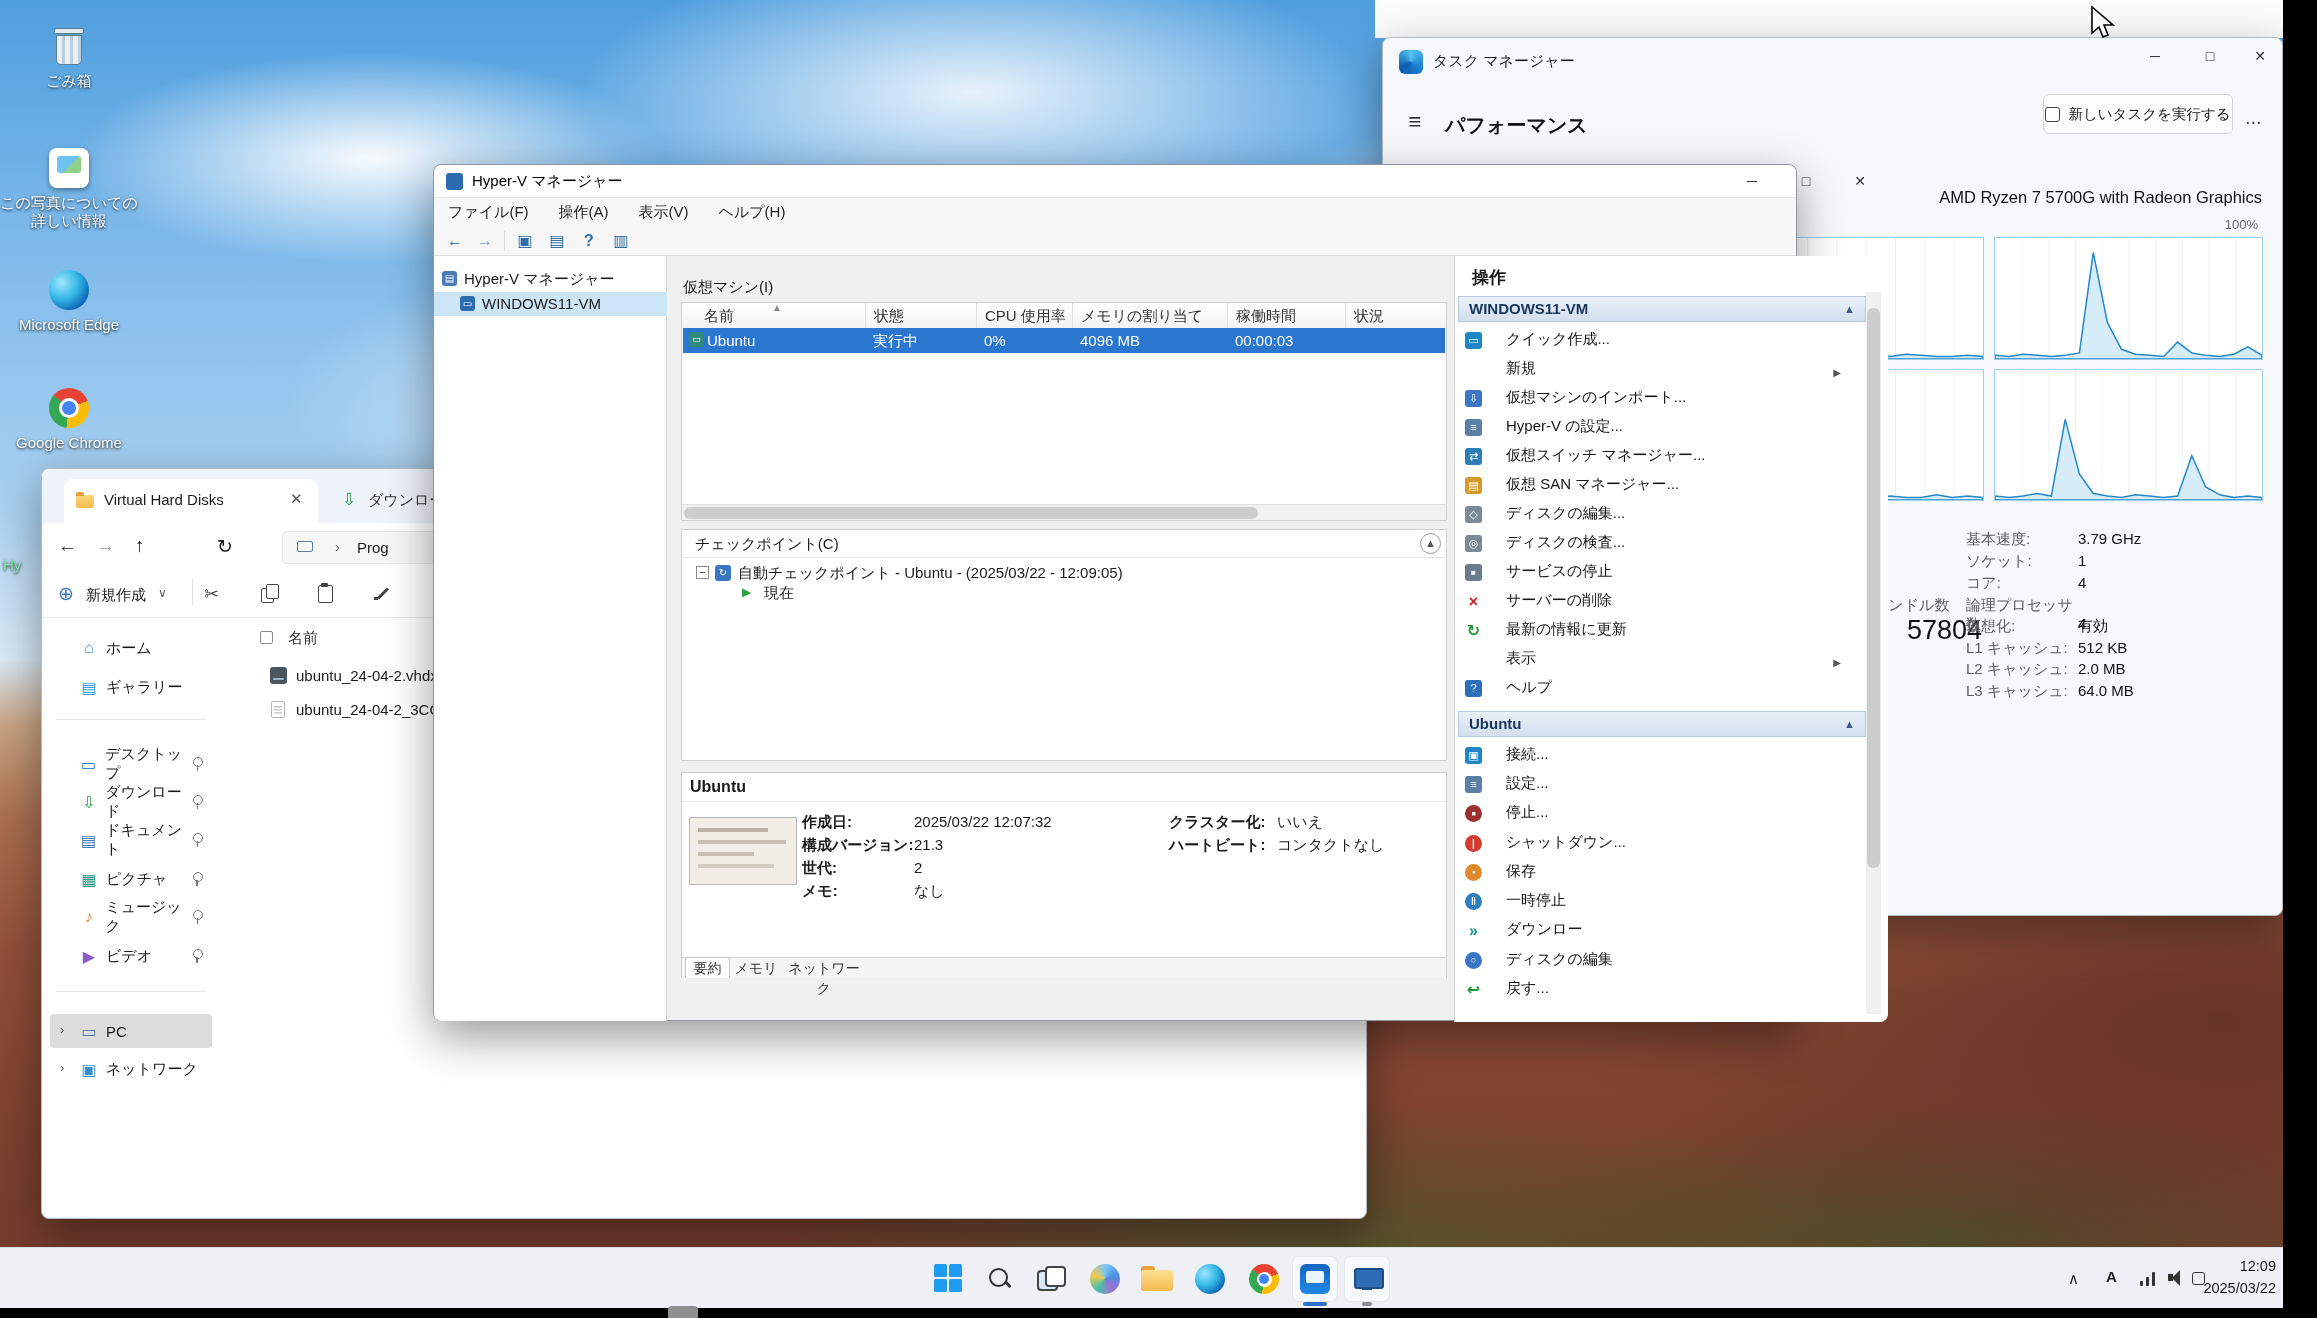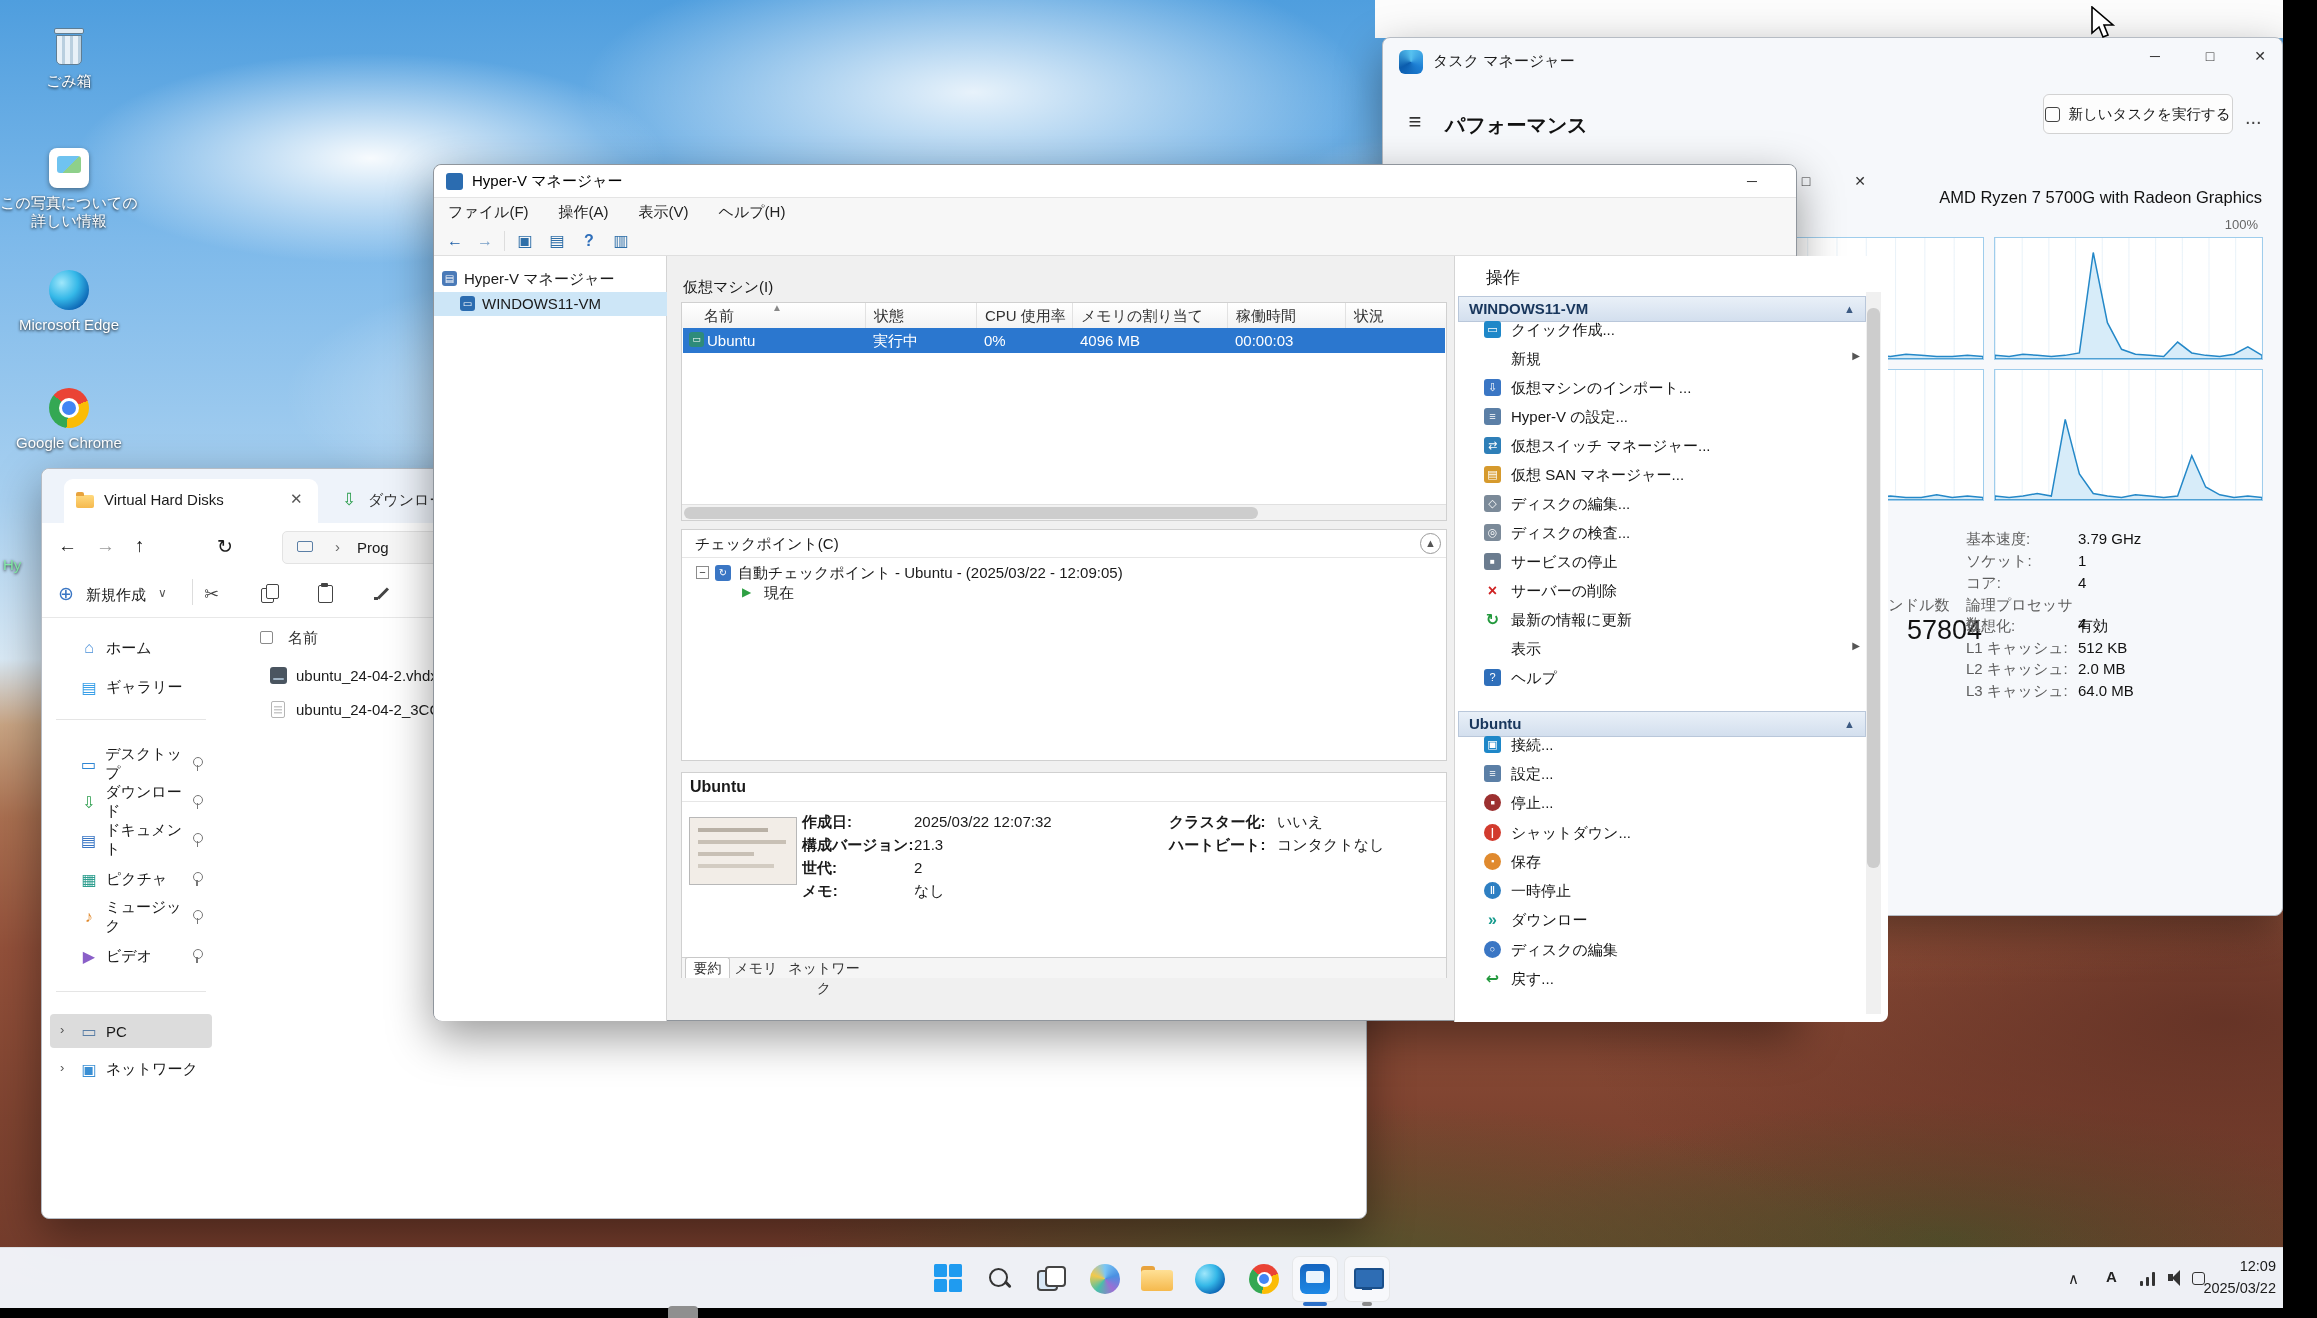--- a/index.html
+++ b/index.html
@@ -51,21 +51,21 @@
   .vmrow{position:absolute;left:1px;right:1px;top:25px;height:25px;background:#2b77cf;color:#fff;font-size:15px;line-height:25px}
   .sqicon{position:absolute;border-radius:3px}
   .hscroll{position:absolute;background:#f2f2f2;border-top:1px solid #e0e0e0}
   .hthumb{position:absolute;top:2px;height:12px;background:#cdcdcd;border-radius:6px}
   .collapse-btn{position:absolute;width:21px;height:21px;border:1px solid #999;border-radius:50%;color:#555;font-size:11px;text-align:center;line-height:19px;background:#fff}
   .expander{position:absolute;width:13px;height:13px;border:1px solid #8c8c8c;background:#fff;font-size:11px;line-height:11px;text-align:center;color:#333}
   .tab{position:absolute;height:21px;font-size:14px;text-align:center;line-height:20px;color:#333}
   .tab.active{background:#fff;border:1px solid #c8c8c8;border-bottom:none;border-radius:3px 3px 0 0}
   .act-hdr{position:absolute;height:26px;background:linear-gradient(#e9f0f8,#d3dfee);border:1px solid #b9c7da;font-size:15px;font-weight:bold;color:#18365c;line-height:24px;padding-left:10px}
   .act-hdr .car{float:right;margin-right:10px;font-size:11px;color:#3c5a82}
-  .act-row{position:absolute;left:19px;width:400px;height:28px;display:flex;align-items:flex-start;gap:10px;padding-left:10px;font-size:15px;color:#161616}
+  .act-row{position:absolute;left:0;width:400px;height:28px;display:flex;align-items:flex-end;gap:24px;padding-left:10px;font-size:15px;color:#161616}
   .subarrow{margin-left:auto;margin-right:14px;font-size:10px;color:#555}
   .ai{width:17px;height:17px;border-radius:3px;font-size:11px;line-height:17px;text-align:center;color:#fff;flex:0 0 17px}
   .ai::before{display:block}
   .ic-quick{background:#1e87c8}.ic-quick::before{content:"▭"}
   .ai-blank{background:none}
   .ic-import{background:#3a76c4}.ic-import::before{content:"⇩"}
   .ic-settings{background:#5b7fa6}.ic-settings::before{content:"≡"}
   .ic-switch{background:#2e7fb8}.ic-switch::before{content:"⇄"}
   .ic-san{background:#d69a2d}.ic-san::before{content:"▤"}
   .ic-diskedit{background:#7b8a99}.ic-diskedit::before{content:"◇"}
@@ -421,21 +421,21 @@
       <div class="t" style="left:595px;top:40px;font-size:15px">いいえ</div>
       <div class="t" style="left:487px;top:63px;font-size:15px;font-weight:bold">ハートビート:</div>
       <div class="t" style="left:595px;top:63px;font-size:15px">コンタクトなし</div>
       <div class="abs" style="left:0;top:184px;width:764px;height:21px;background:#f5f5f5;border-top:1px solid #d0d0d0"></div>
       <div class="tab active" style="left:3px;top:184px;width:45px">要約</div>
       <div class="tab" style="left:51px;top:185px;width:46px">メモリ</div>
       <div class="tab" style="left:100px;top:185px;width:84px">ネットワーク</div>
     </div>
 
     <div class="pane" style="left:1020px;top:91px;width:434px;height:766px;border-left:1px solid #d4d4d4;border-radius:0 0 8px 0">
-      <div class="t" style="left:31px;top:10px;font-size:17px;font-weight:normal">操作</div>
+      <div class="t" style="left:17px;top:10px;font-size:17px;font-weight:bold">操作</div>
       <div class="act-hdr" style="left:3px;top:40px;width:408px"><span>WINDOWS11-VM</span><span class="car">▲</span></div>
 
       <div class="act-row" style="top:65px">
           <span class="ai ic-quick"></span>
           <span>クイック作成...</span>
         </div>
       <div class="act-row" style="top:94px">
           <span class="ai ai-blank"></span>
           <span>新規</span>
           <span class="subarrow">▶</span>

